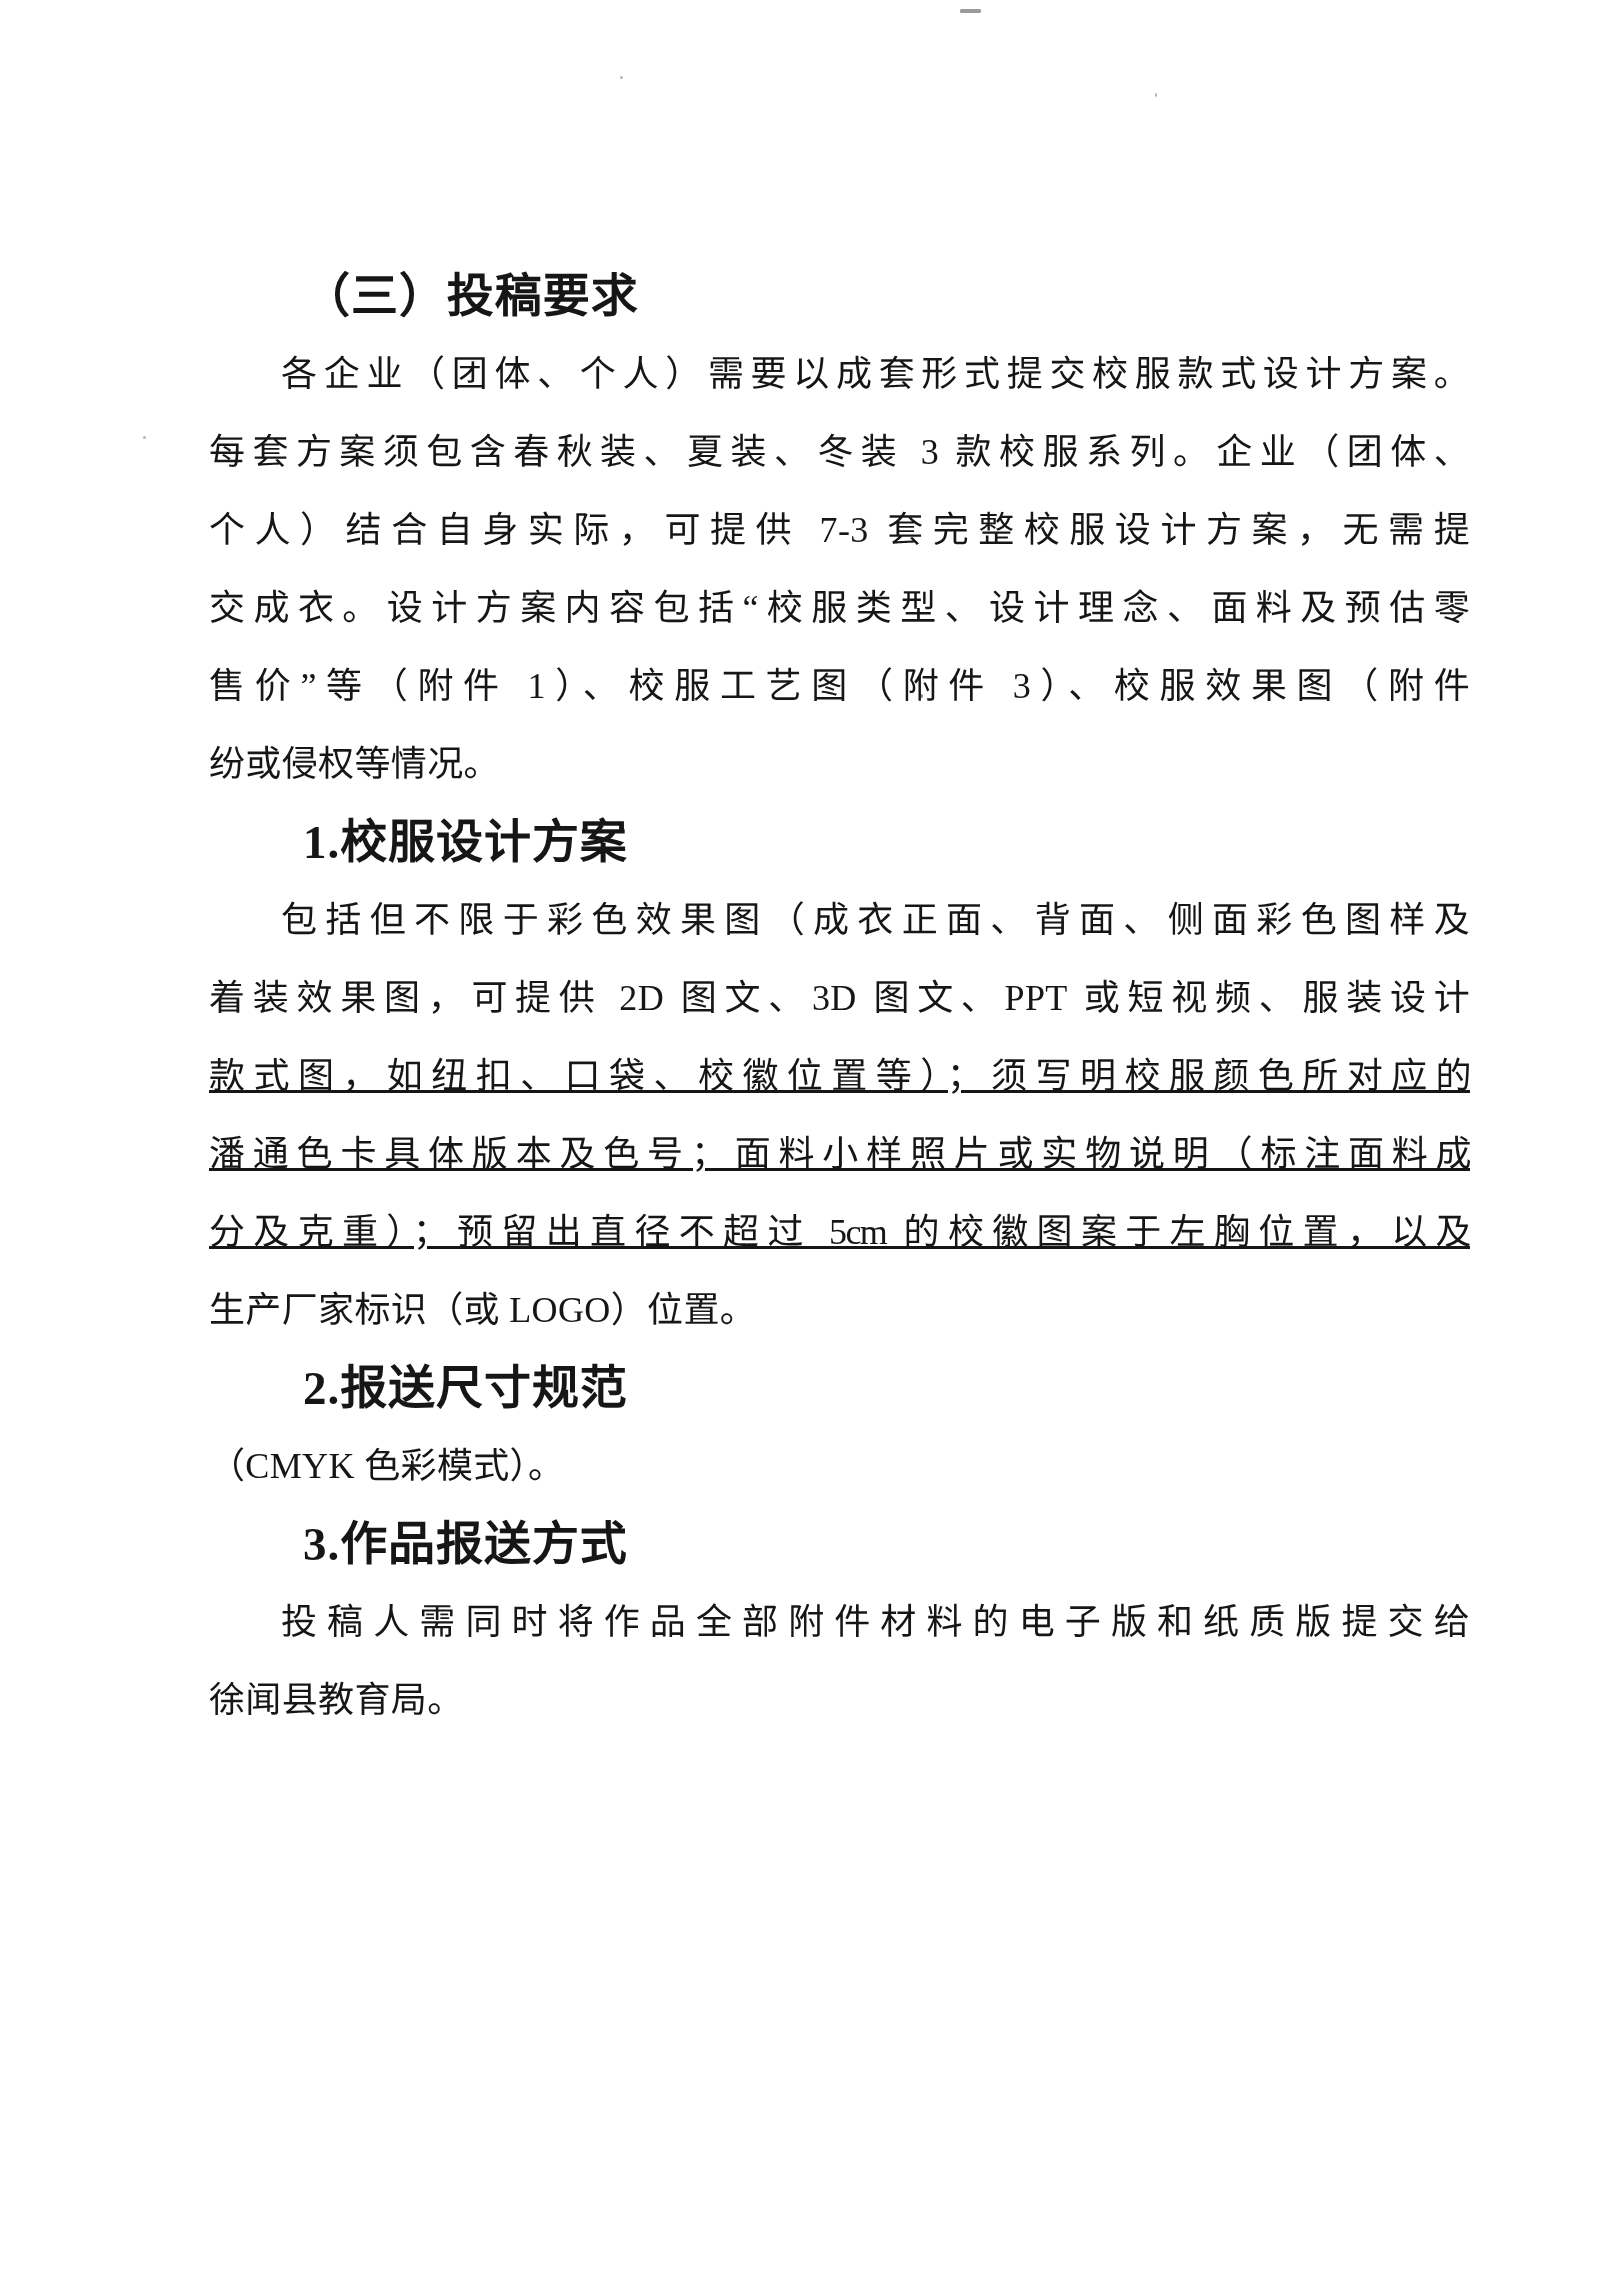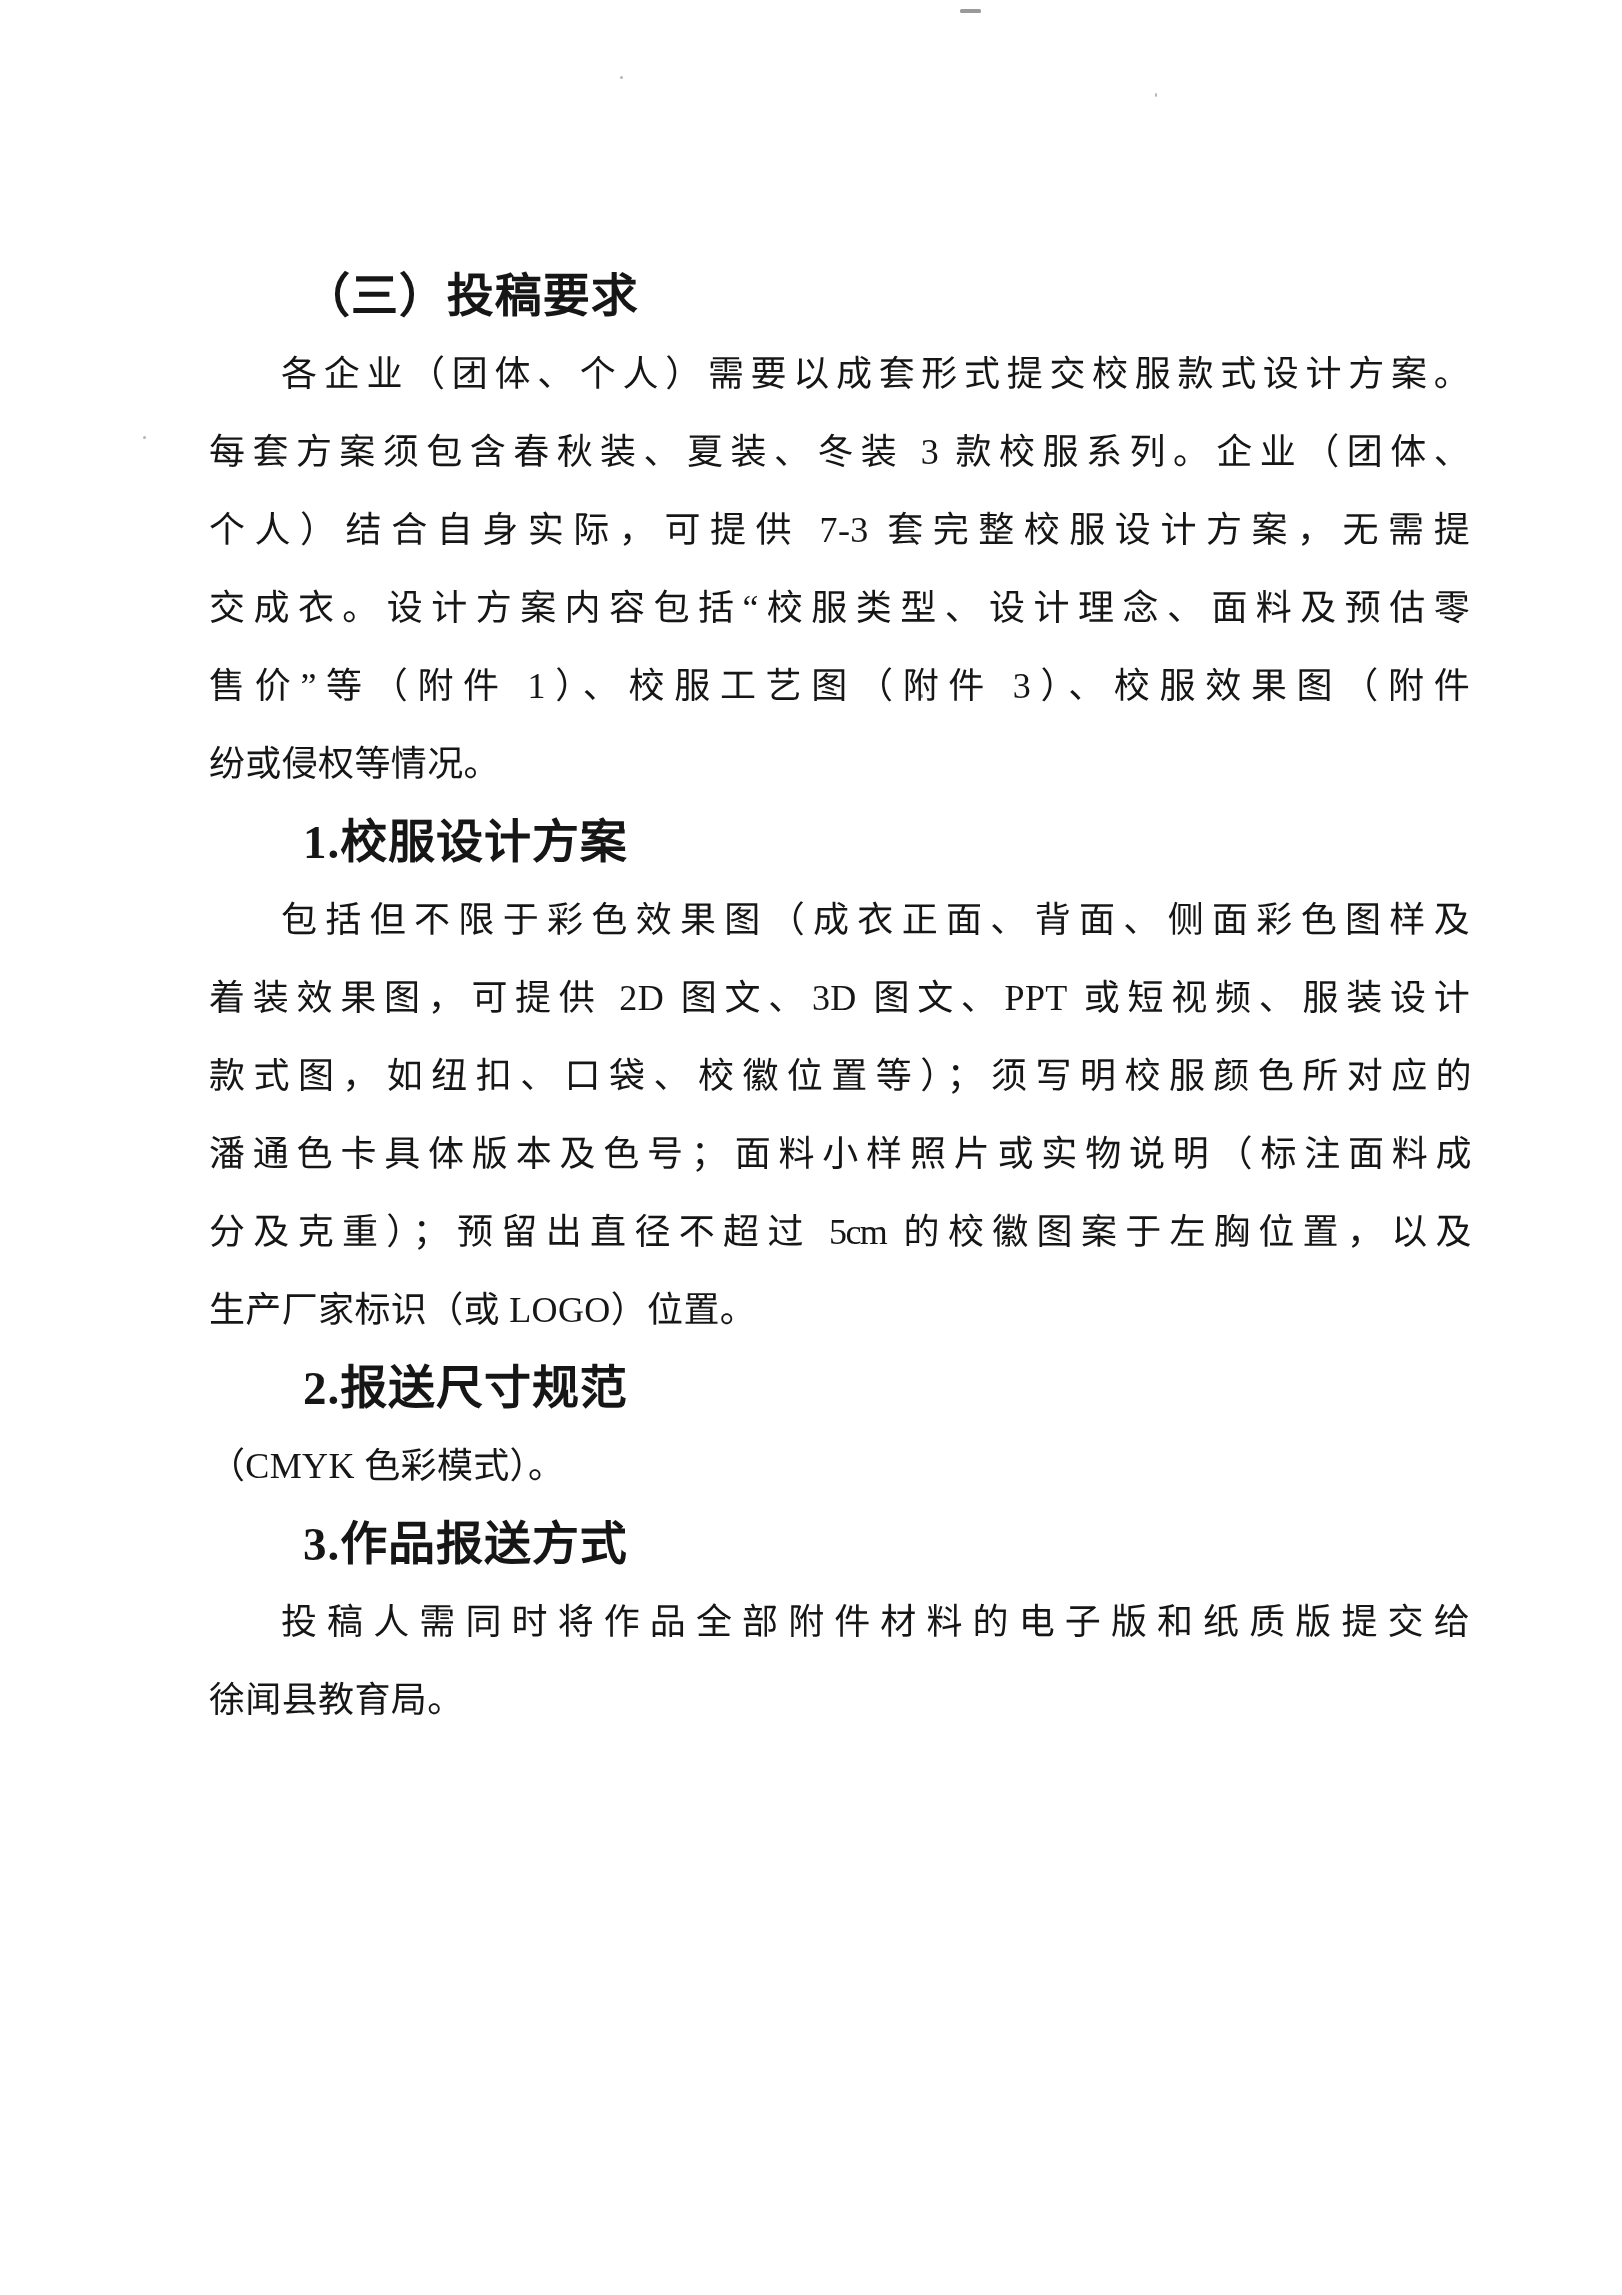--- a/index.html
+++ b/index.html
@@ -35,20 +35,21 @@
   .line.indent {
     text-indent: 2em;
   }
   .line.heading {
     font-size: 47px;
     font-weight: 700;
     letter-spacing: 0.02em;
   }
   .line.tight {
     letter-spacing: -0.045em;
+    text-decoration: underline;
   }
   .page-number {
     position: absolute;
     left: 205px;
     top: 2042px;
     font-size: 37px;
     line-height: 46px;
     letter-spacing: 0.12em;
     color: #1d1d1d;
   }

